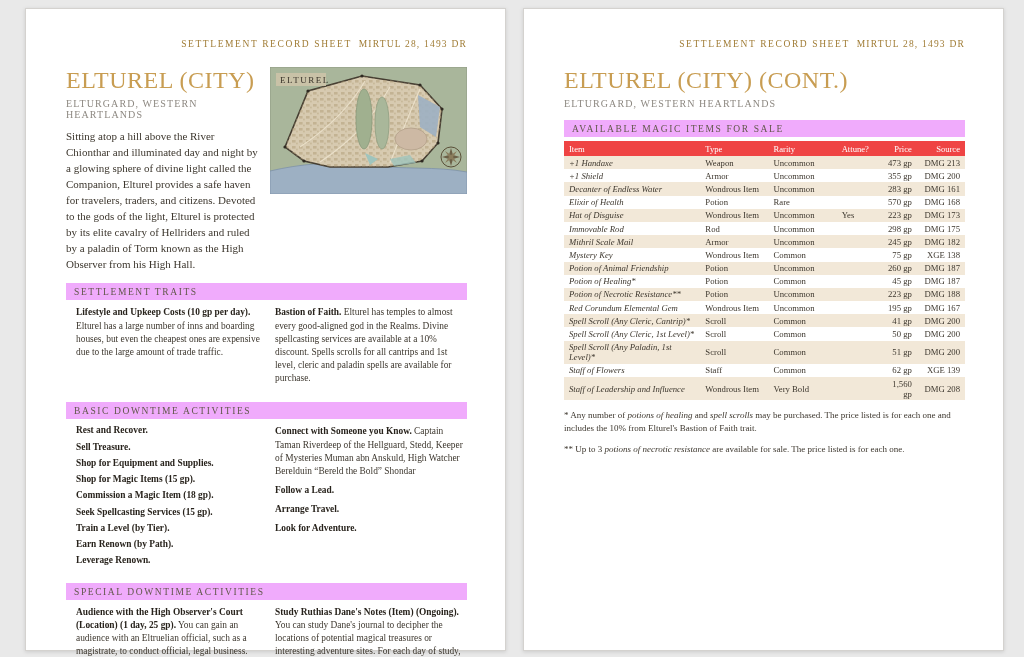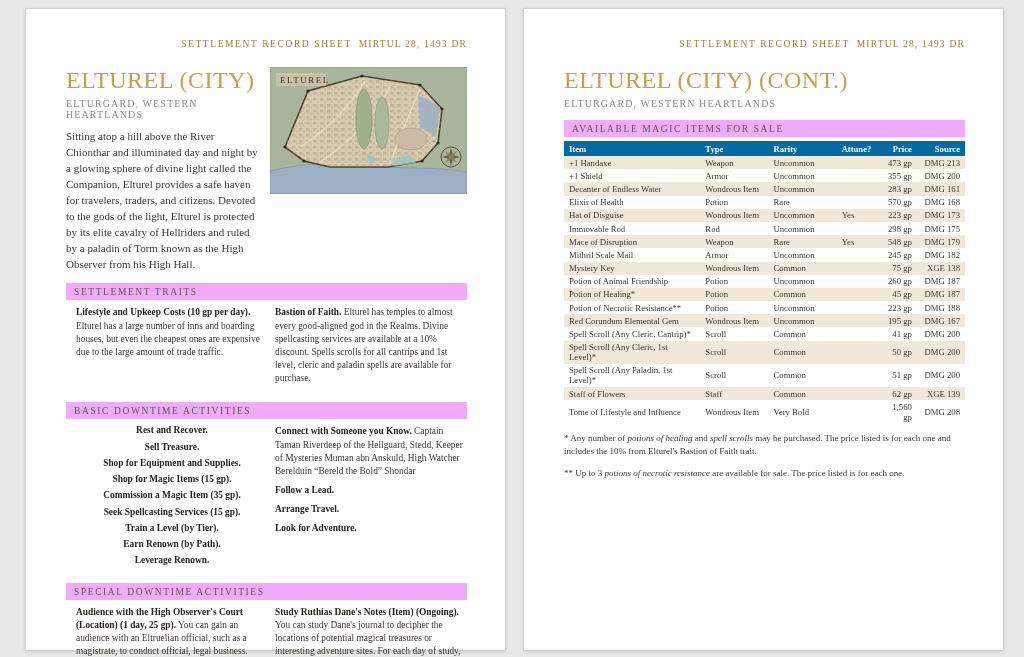--- a/index.html
+++ b/index.html
@@ -18,28 +18,28 @@
   h1.doc-title{margin:0;font-size:24px;font-weight:normal;letter-spacing:.5px;color:#c89d52;}
   h2.doc-subtitle{margin:4px 0 0 0;font-size:10px;font-weight:normal;letter-spacing:1.1px;color:#8d8881;}
   p.intro{margin:9px 0 0 0;font-size:11px;line-height:1.45;color:#3d372e;max-width:208px;}
   .map-wrap{width:197px;height:127px;flex:0 0 197px;}
   .section-bar{background:#f0abfc;color:#61574a;font-size:9.5px;letter-spacing:1.6px;
     padding:4px 8px 3px 8px;margin-top:11px;}
   .sec-cols{display:flex;gap:7px;padding:6px 0 0 10px;}
   .sec-col{flex:1;min-width:0;}
   .entry{margin:0 0 6px 0;font-size:9.4px;line-height:1.4;color:#3d372e;}
   .entry b{color:#28231c;}
-  .b-item{margin:0 0 4.5px 0;font-size:9.4px;line-height:1.25;text-align:center;}
+  .b-item{margin:0 0 4.5px 0;font-size:9.4px;line-height:1.25;}
   .b-item b{color:#28231c;}
   table.magic{width:100%;border-collapse:collapse;margin-top:4px;}
-  table.magic th{background:#0369a1;color:#fff;font-size:8.6px;font-weight:bold;
+  table.magic th{background:#ef4444;color:#fff;font-size:8.6px;font-weight:normal;
     text-align:left;padding:2.5px 5px;}
   table.magic th.r, table.magic td.r{text-align:right;}
   table.magic td{font-size:8.7px;color:#3d372e;padding:1.6px 5px;line-height:1.15;}
-  table.magic td.item{}
+  table.magic td.item{font-style:italic;}
   table.magic tbody tr:nth-of-type(odd){background:#f2e8d8;}
   .c-item{width:34%;} .c-type{width:17%;} .c-rarity{width:17%;}
   .c-attune{width:10%;} .c-price{width:10%;} .c-source{width:12%;}
   .footnote{margin:9px 0 0 0;font-size:9px;line-height:1.4;color:#3d372e;}
   .footnote .it{font-style:italic;}
   svg text{font-family:"Liberation Serif",serif;}
 </style>
 </head>
 <body>
 
@@ -119,21 +119,21 @@
     </div>
 
     <div class="section-bar">BASIC DOWNTIME ACTIVITIES</div>
     <div class="sec-cols">
       <div class="sec-col">
 
       <p class="b-item"><b>Rest and Recover.</b></p>
           <p class="b-item"><b>Sell Treasure.</b></p>
           <p class="b-item"><b>Shop for Equipment and Supplies.</b></p>
           <p class="b-item"><b>Shop for Magic Items (15 gp).</b></p>
-          <p class="b-item"><b>Commission a Magic Item (35 gp).</b></p>
+          <p class="b-item"><b>Commission a Magic Item (18 gp).</b></p>
           <p class="b-item"><b>Seek Spellcasting Services (15 gp).</b></p>
           <p class="b-item"><b>Train a Level (by Tier).</b></p>
           <p class="b-item"><b>Earn Renown (by Path).</b></p>
           <p class="b-item"><b>Leverage Renown.</b></p>
         </div>
       <div class="sec-col">
 
       <p class="entry"><b>Connect with Someone you Know.</b> <span>Captain Taman Riverdeep of the Hellguard, Stedd, Keeper of Mysteries Muman abn Anskuld, High Watcher Berelduin “Bereld the Bold” Shondar</span></p>
           <p class="entry"><b>Follow a Lead.</b> <span></span></p>
           <p class="entry"><b>Arrange Travel.</b> <span></span></p>
@@ -230,28 +230,20 @@
 
           <tr>
             <td class="item">Immovable Rod</td>
             <td>Rod</td>
             <td>Uncommon</td>
             <td></td>
             <td class="r">298 gp</td>
             <td class="r">DMG 175</td>
           </tr>
 
-          <tr>
-            <td class="item">Mace of Disruption</td>
-            <td>Weapon</td>
-            <td>Rare</td>
-            <td>Yes</td>
-            <td class="r">548 gp</td>
-            <td class="r">DMG 179</td>
-          </tr>
 
           <tr>
             <td class="item">Mithril Scale Mail</td>
             <td>Armor</td>
             <td>Uncommon</td>
             <td></td>
             <td class="r">245 gp</td>
             <td class="r">DMG 182</td>
           </tr>
 
@@ -330,21 +322,21 @@
           <tr>
             <td class="item">Staff of Flowers</td>
             <td>Staff</td>
             <td>Common</td>
             <td></td>
             <td class="r">62 gp</td>
             <td class="r">XGE 139</td>
           </tr>
 
           <tr>
-            <td class="item">Tome of Lifestyle and Influence</td>
+            <td class="item">Staff of Leadership and Influence</td>
             <td>Wondrous Item</td>
             <td>Very Bold</td>
             <td></td>
             <td class="r">1,560 gp</td>
             <td class="r">DMG 208</td>
           </tr>
         </tbody>
     </table>
 
     <p class="footnote"><span>* Any number of </span><span class="it">potions of healing</span><span> and </span><span class="it">spell scrolls</span><span> may be purchased. The price listed is for each one and includes the 10% from Elturel's Bastion of Faith trait.</span></p>

